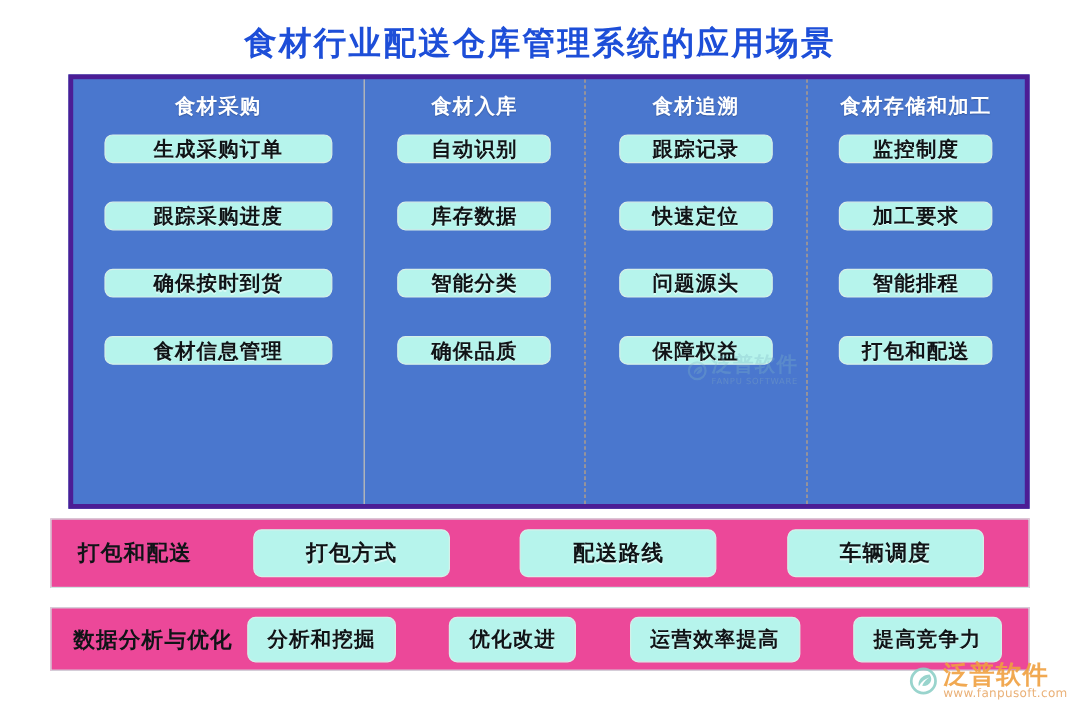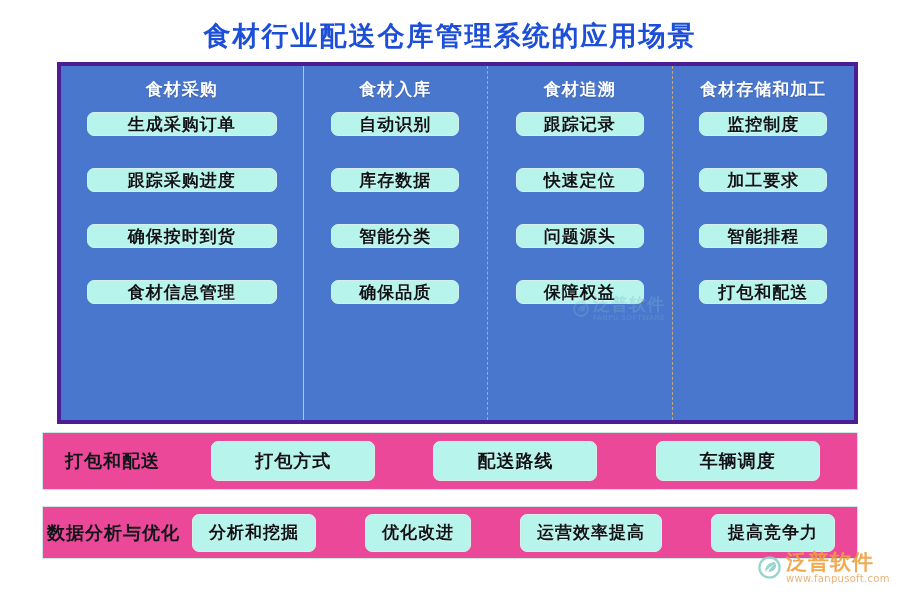--- a/index.html
+++ b/index.html
@@ -139,21 +139,21 @@
 
   .band-label {
     color: #101417;
     font-size: 18px;
     font-weight: bold;
     letter-spacing: 1px;
     white-space: nowrap;
     flex: none;
   }
   .band.band-1 .band-label { padding-left: 22px; }
-  .band.band-2 .band-label { padding-left: 4px; }
+  .band.band-2 .band-label { padding-left: 18px; }
 
   .band-items {
     display: flex;
     align-items: center;
     flex: 1 1 auto;
   }
   .band.band-1 .band-items {
     justify-content: space-around;
     padding: 0 8px 0 22px;
   }

